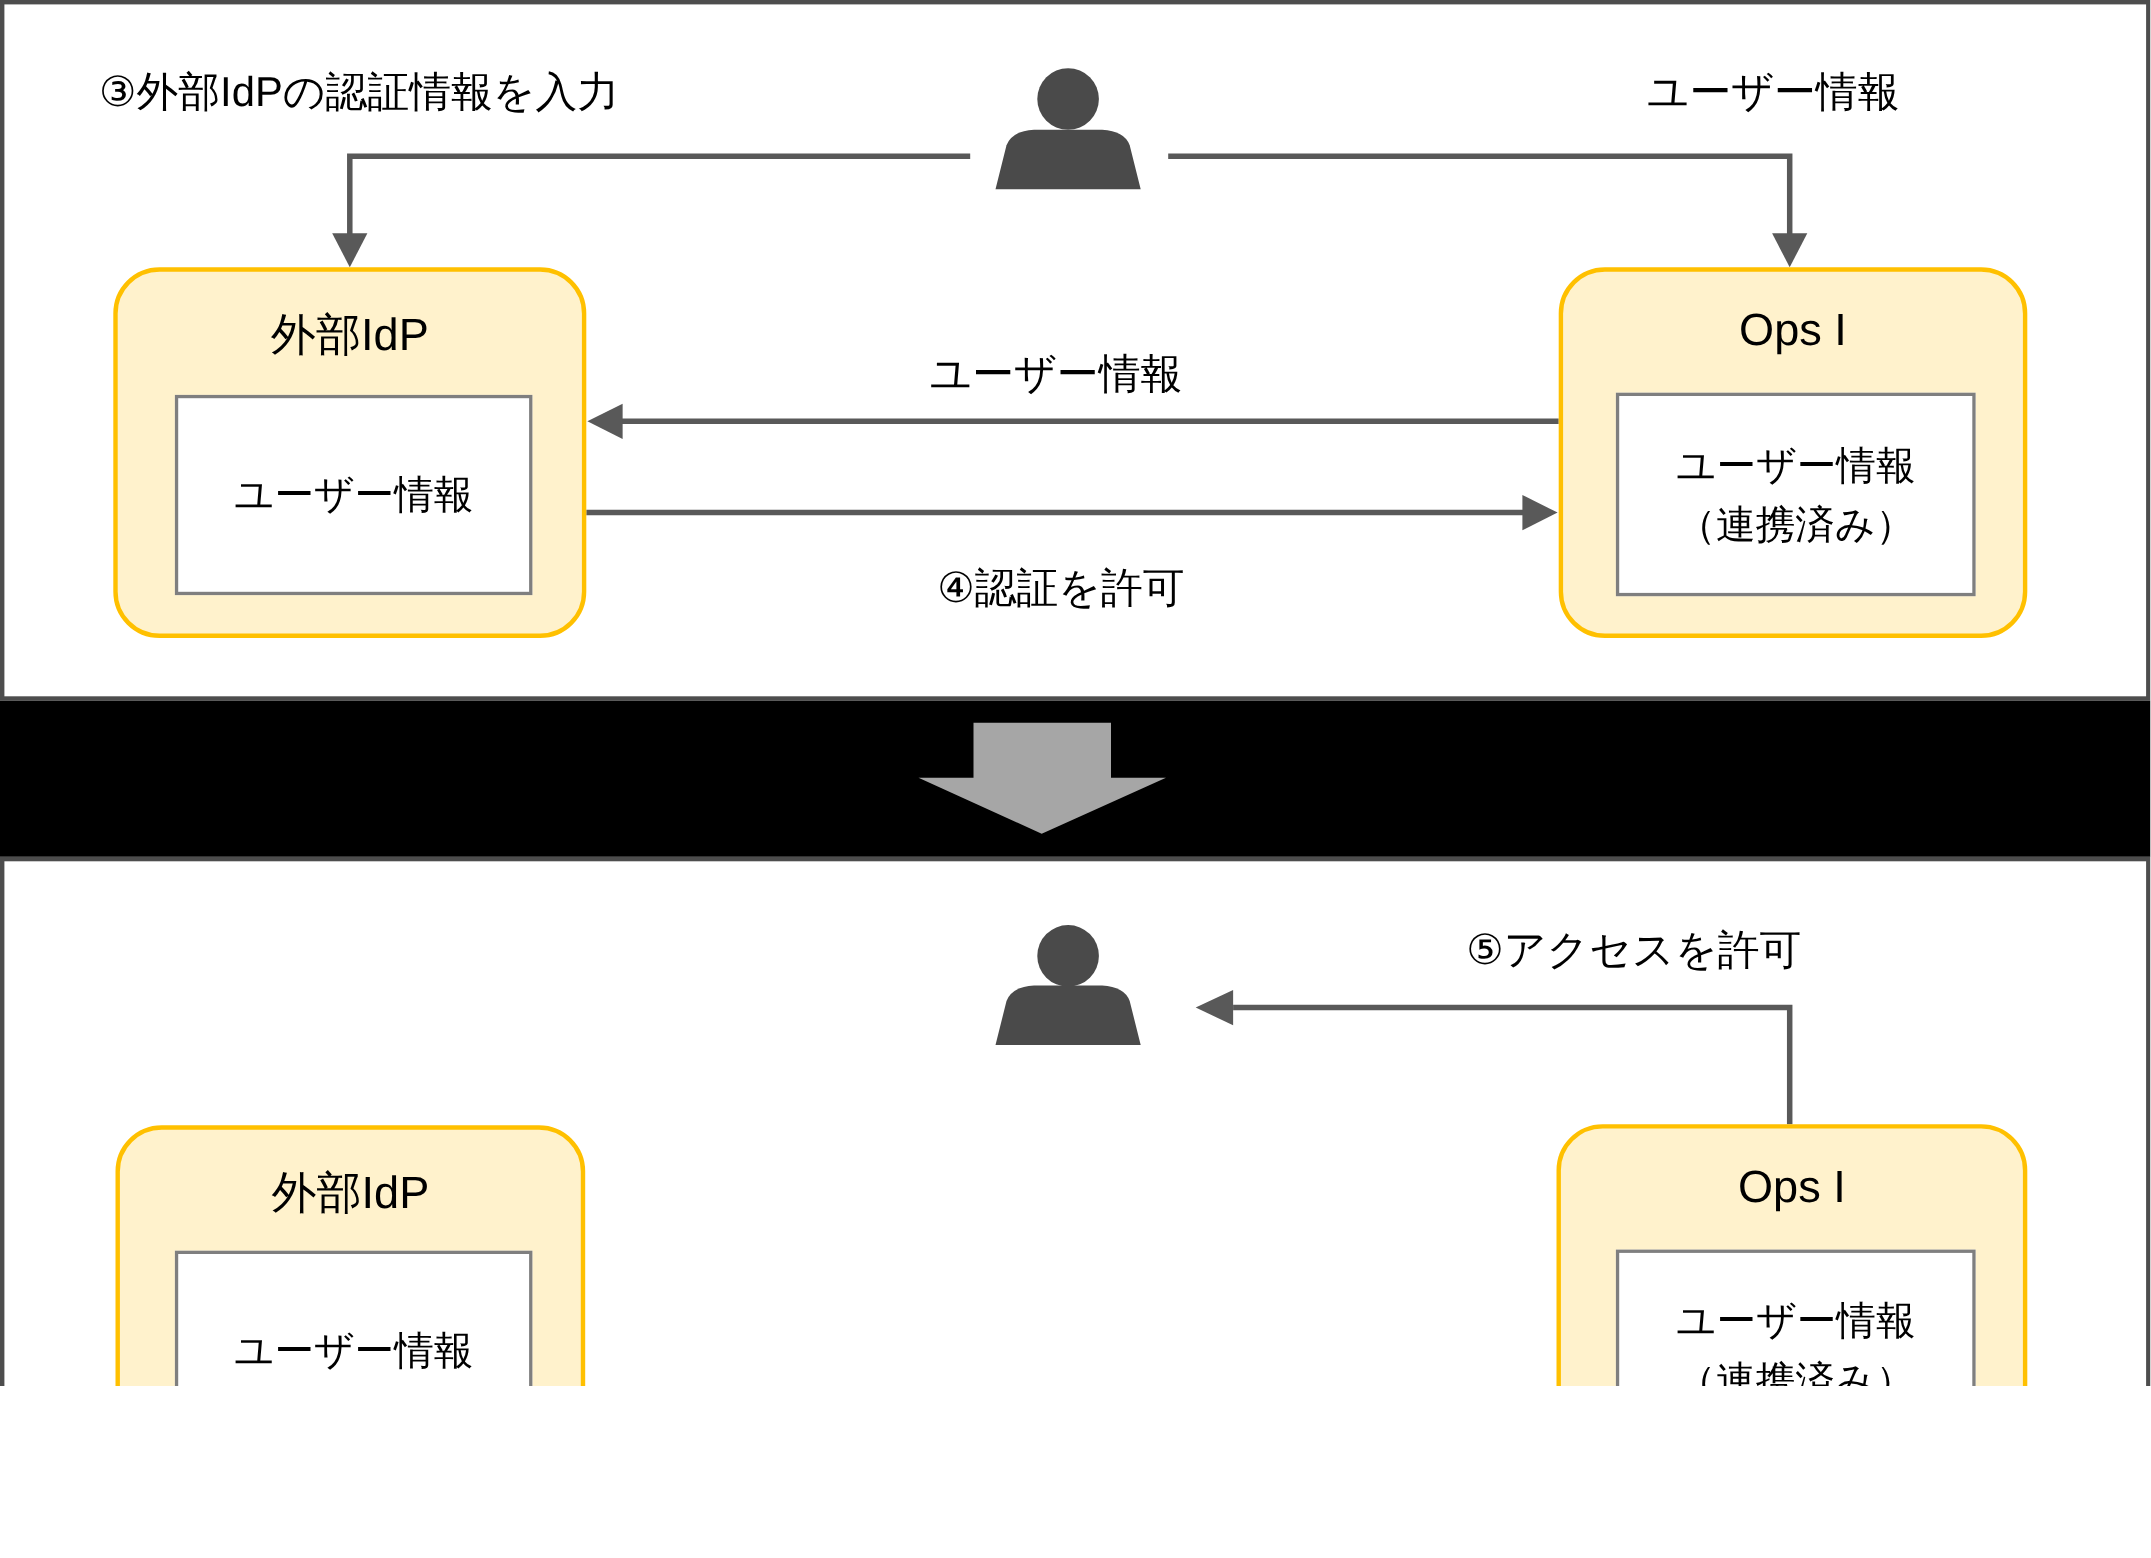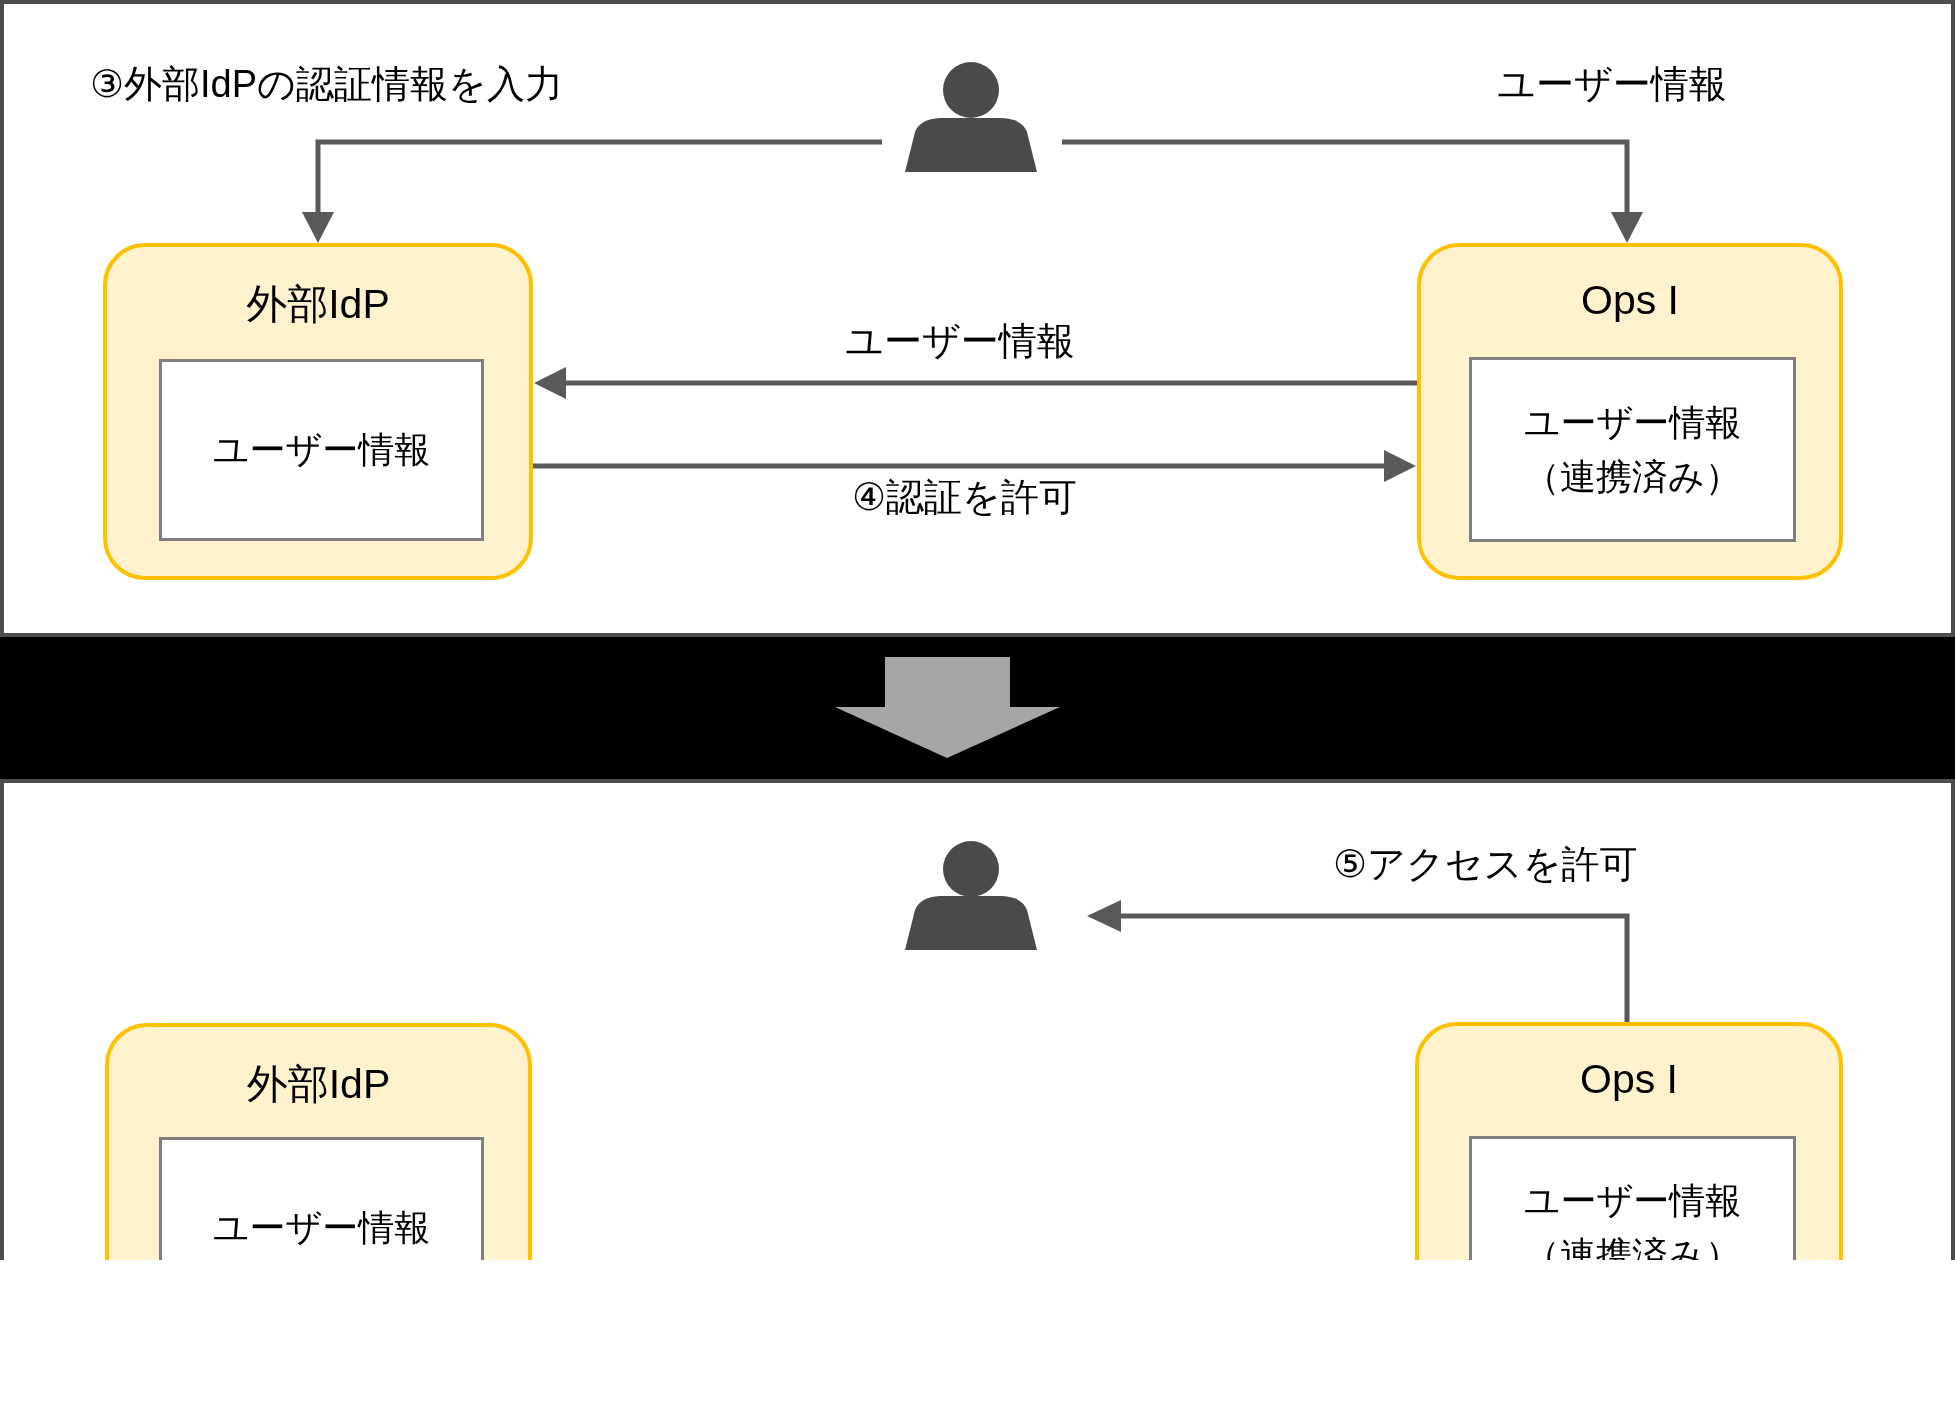--- a/index.html
+++ b/index.html
@@ -28,21 +28,21 @@
     position:absolute;left:0;top:637px;width:1955px;height:142px;
     background:var(--band-black);
   }
   .overlay{position:absolute;left:0;top:0;z-index:1;pointer-events:none;}
   .label{
     position:absolute;z-index:2;font-size:38px;line-height:1.15;white-space:nowrap;
   }
   .step3{left:90px;top:63px;}
   .step1{left:1497px;top:63px;}
   .step2{left:845px;top:320px;}
-  .step4{left:852px;top:476px;}
+  .step4{left:852px;top:514px;}
   .step5{left:1315px;top:843px;margin-left:18px;}
   .gbox{
     position:absolute;z-index:2;box-sizing:border-box;
     background:var(--gold-fill);
     border:4px solid var(--gold-border);
     border-radius:42px;
   }
   .gbox .title{
     text-align:center;font-weight:normal;font-size:41px;margin-top:30px;
   }

